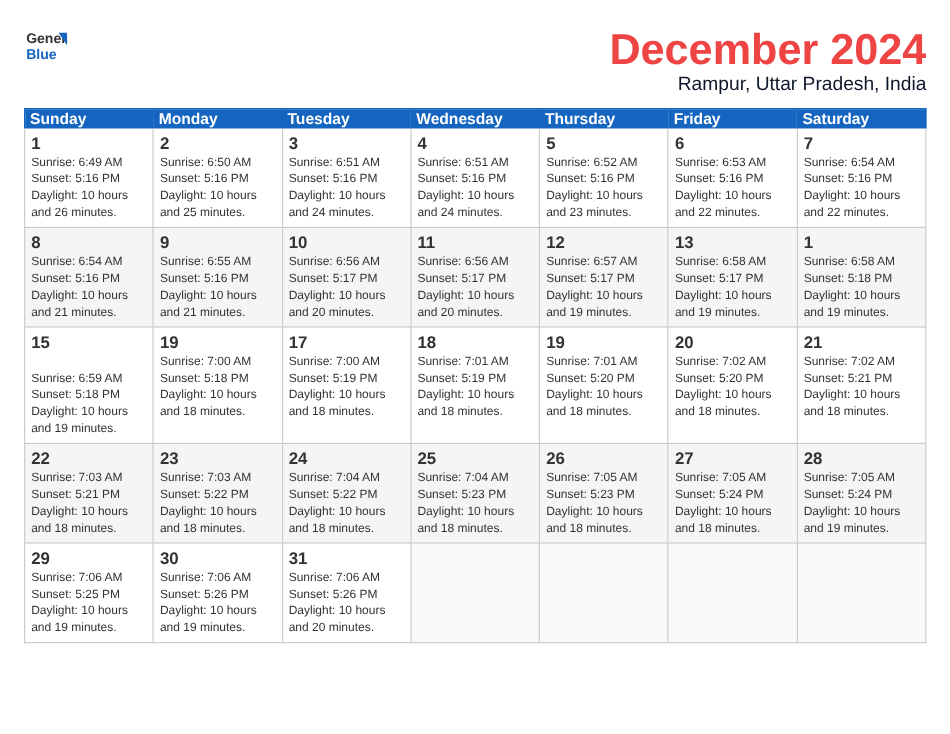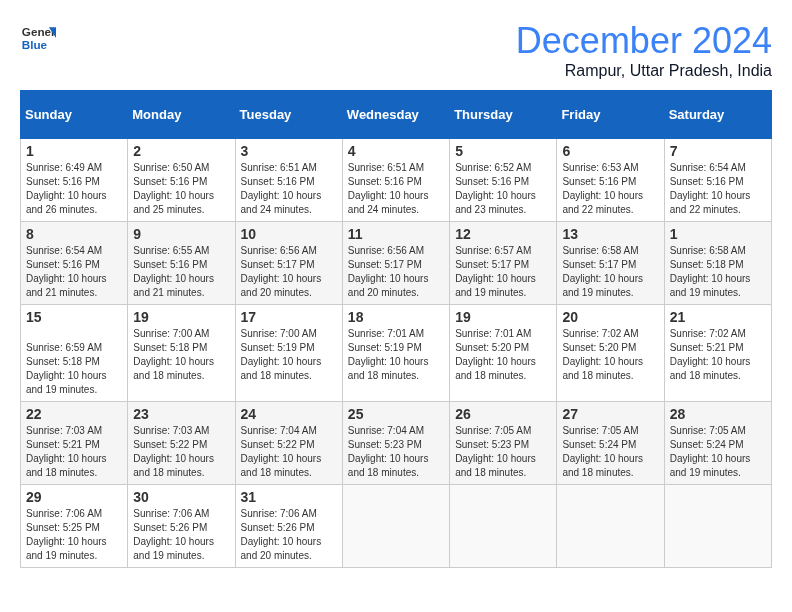--- a/index.html
+++ b/index.html
@@ -23,36 +23,36 @@
     }
     .logo-icon {
       width: 36px;
       height: 36px;
     }
     .title-section {
       text-align: right;
     }
     .calendar-title {
       font-size: 36px;
-      font-weight: normal;
-      color: #3b82f6;
+      font-weight: bold;
+      color: #ef4444;
     }
     .calendar-subtitle {
       font-size: 16px;
       color: #0f172a;
     }
     table {
       width: 100%;
       border-collapse: collapse;
       font-size: 11px;
     }
     thead tr th {
       background-color: #1565c0;
       color: #fff;
-      padding: 16px 4px;
+      padding: 0 4px;
       text-align: left;
       font-size: 13px;
       font-weight: bold;
       border: 1px solid #1565c0;
     }
     tbody tr td {
       border: 1px solid #ccc;
       vertical-align: top;
       padding: 4px 5px;
       width: 14.28%;

